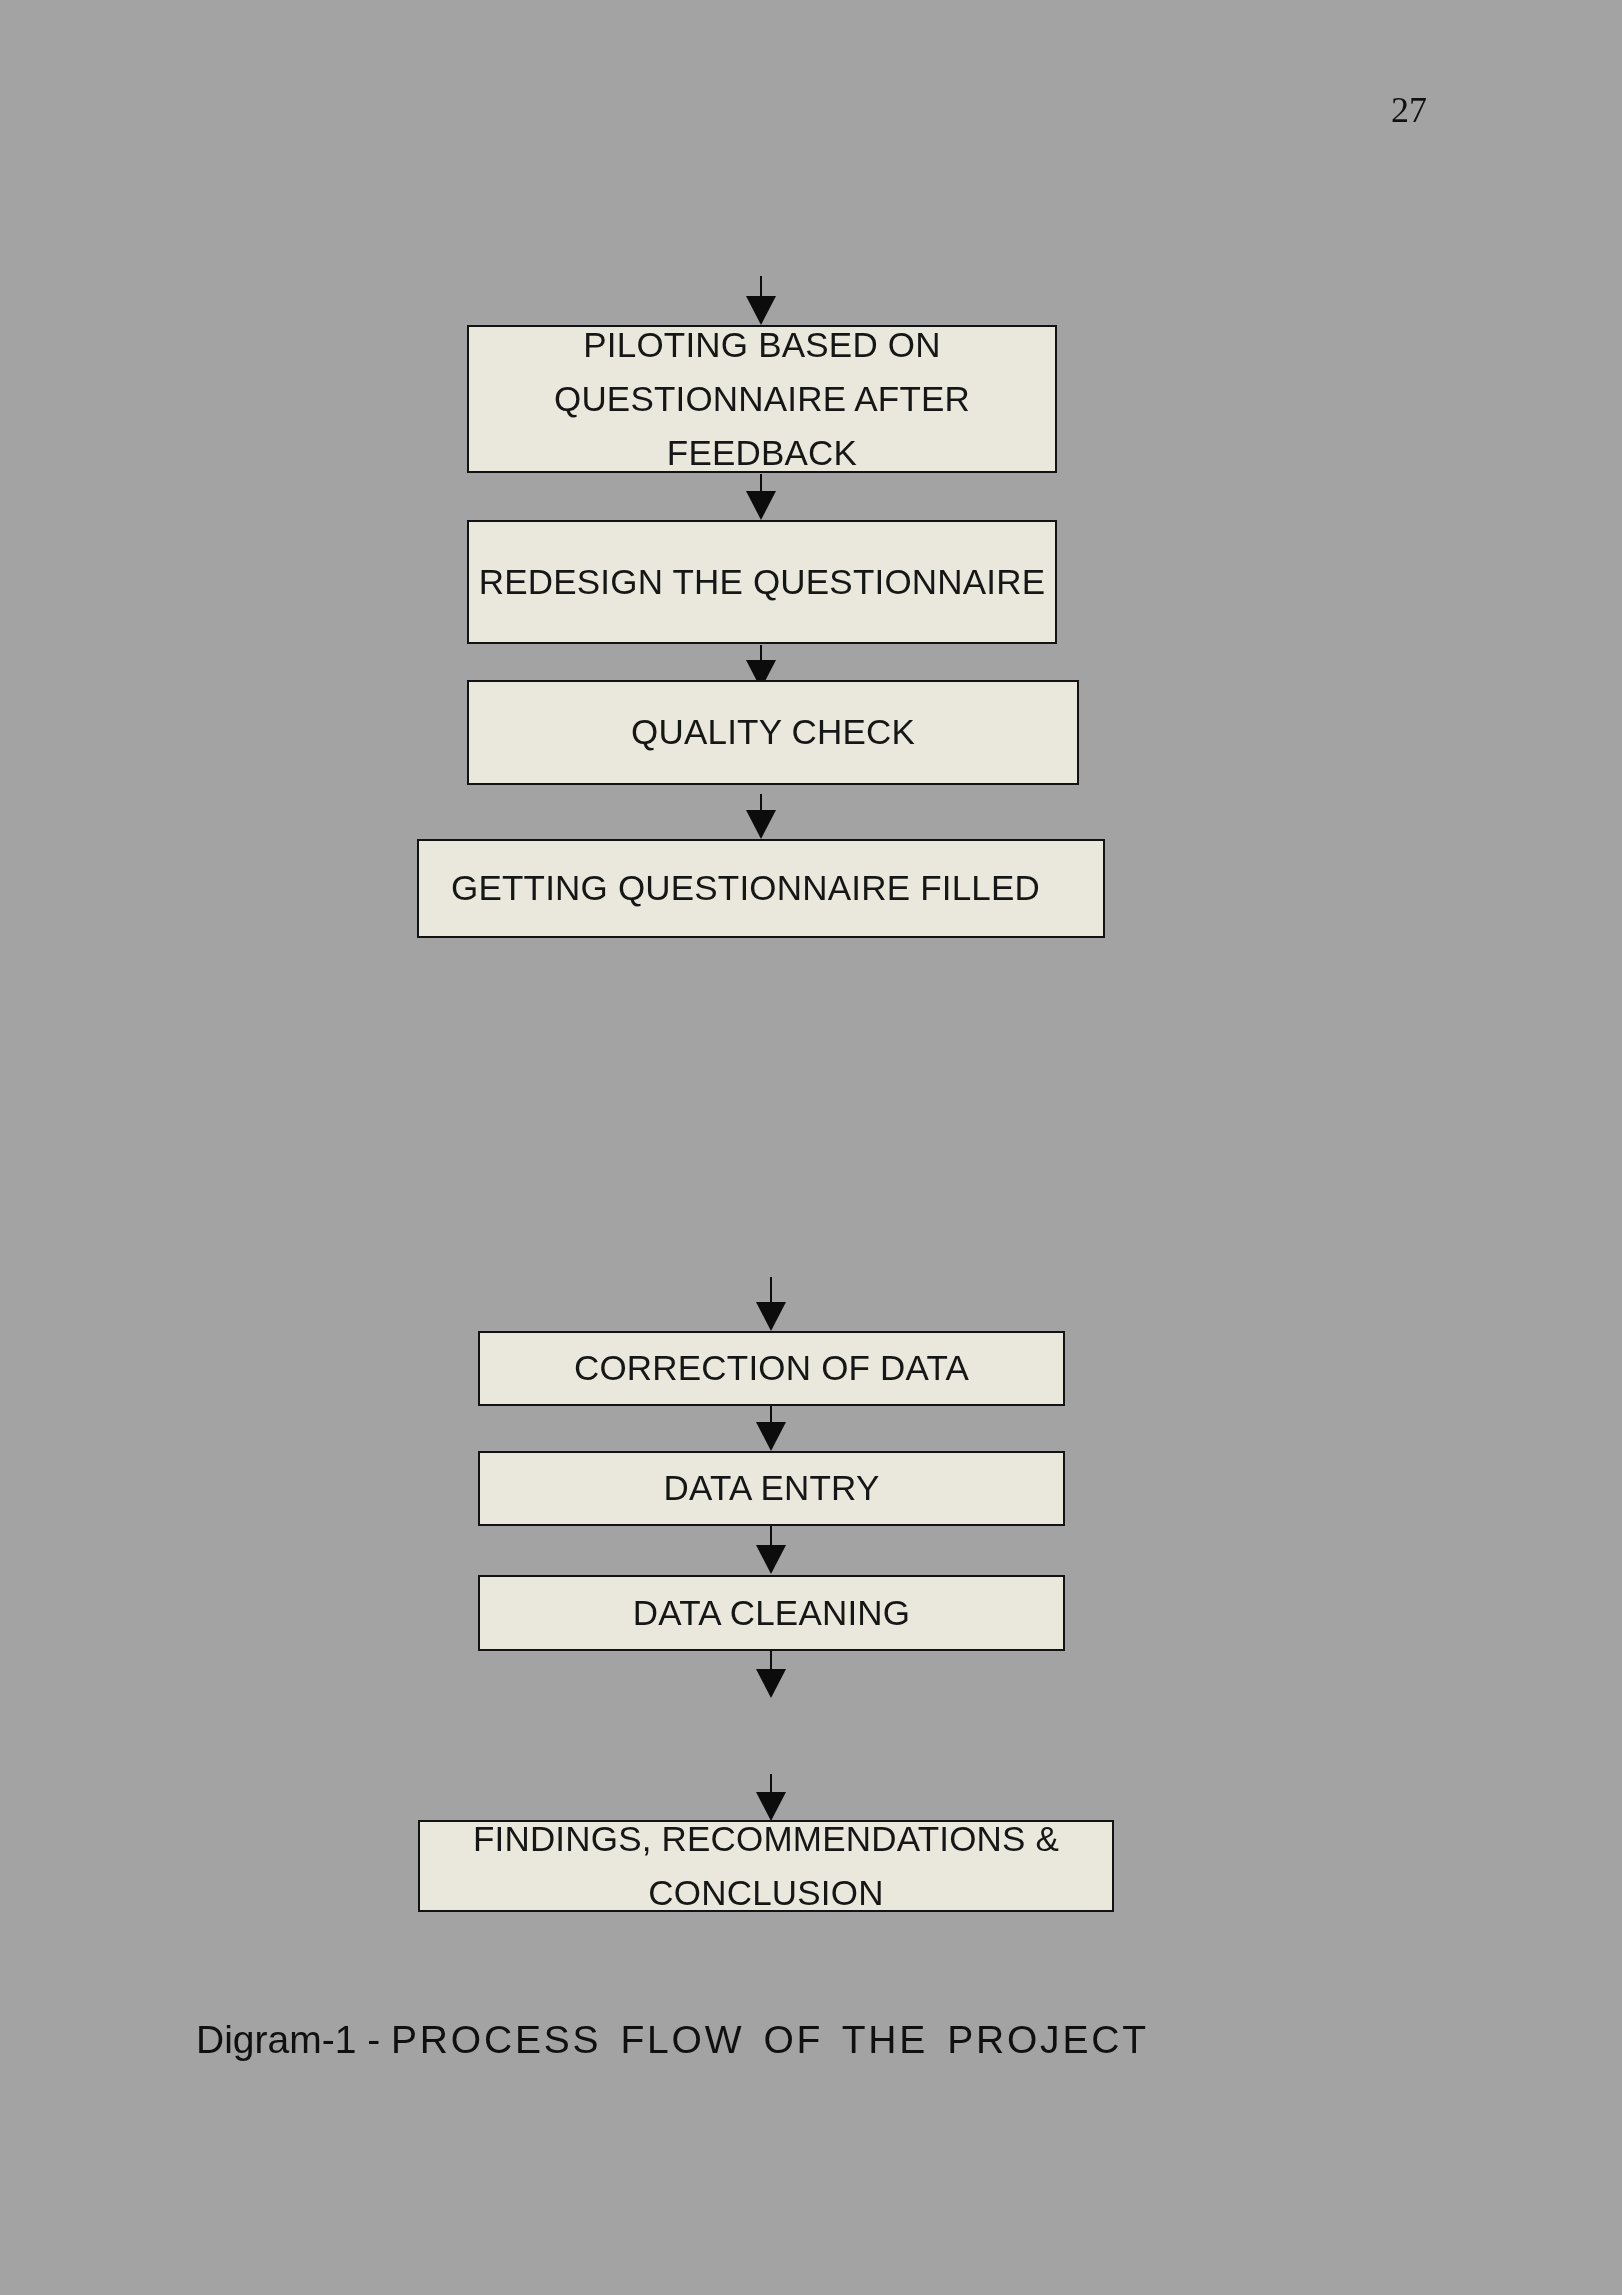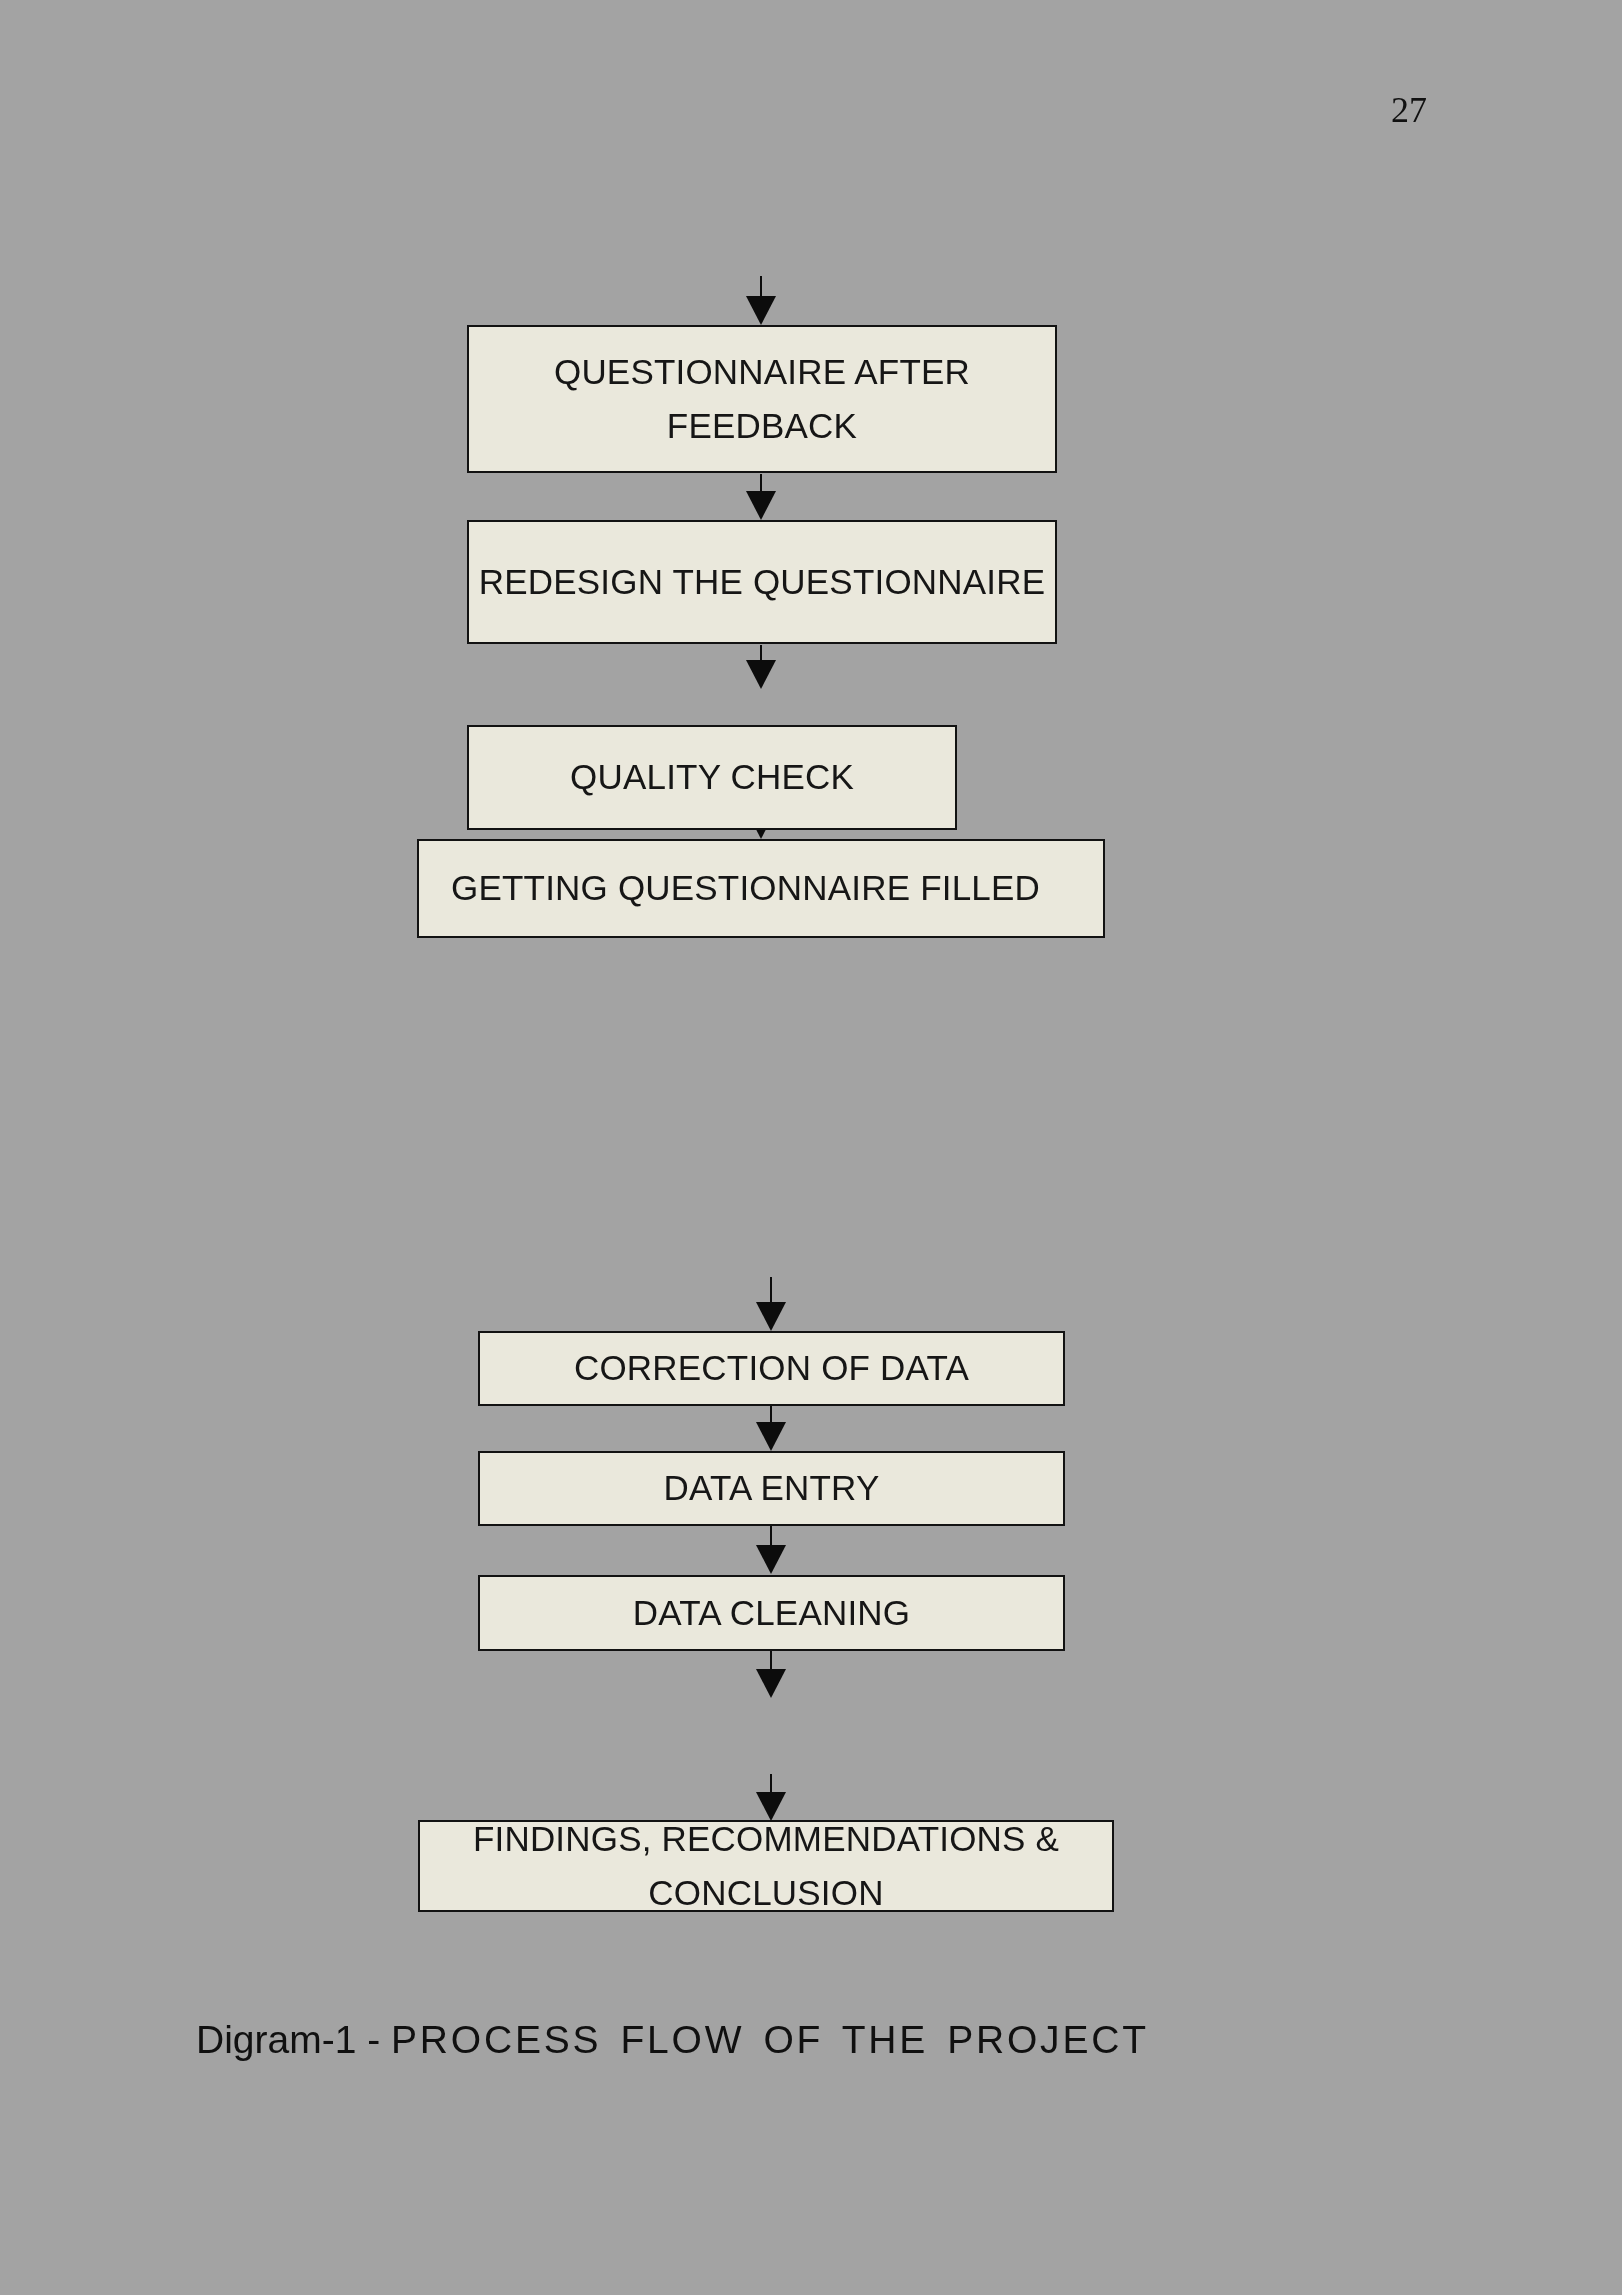--- a/index.html
+++ b/index.html
@@ -116,31 +116,32 @@
     <div class="stem"></div>
     <div class="head"></div>
   </div>
   <div class="flow-arrow" style="left:756px;top:1774px;height:47px">
     <div class="stem"></div>
     <div class="head"></div>
   </div>
 
   <div class="flow-box align-center" style="left:467px;top:325px;width:590px;height:148px">
     <div class="label">
+      <span class="line">PILOTING BASED ON</span>
       <span class="line">QUESTIONNAIRE AFTER FEEDBACK</span>
     </div>
   </div>
 
   <div class="flow-box align-center" style="left:467px;top:520px;width:590px;height:124px">
     <div class="label">
       <span class="line">REDESIGN THE QUESTIONNAIRE</span>
     </div>
   </div>
 
-  <div class="flow-box align-center" style="left:467px;top:725px;width:490px;height:105px">
+  <div class="flow-box align-center" style="left:467px;top:680px;width:612px;height:105px">
     <div class="label">
       <span class="line">QUALITY CHECK</span>
     </div>
   </div>
 
   <div class="flow-box align-left" style="left:417px;top:839px;width:688px;height:99px">
     <div class="label">
       <span class="line">GETTING QUESTIONNAIRE FILLED</span>
     </div>
   </div>

